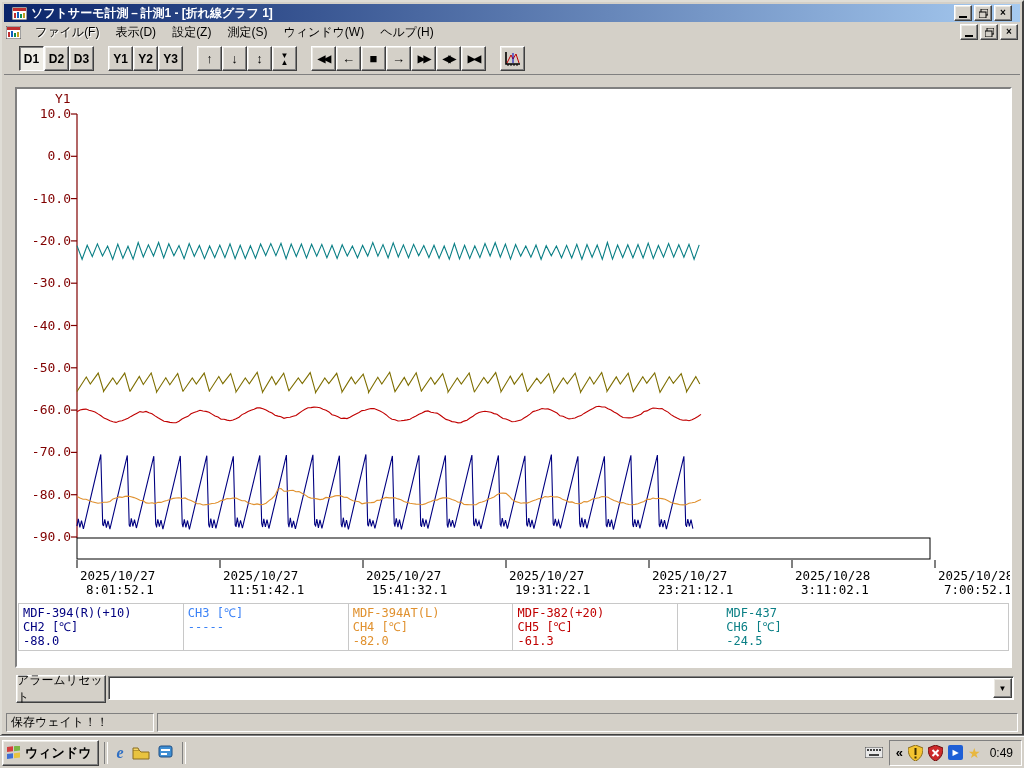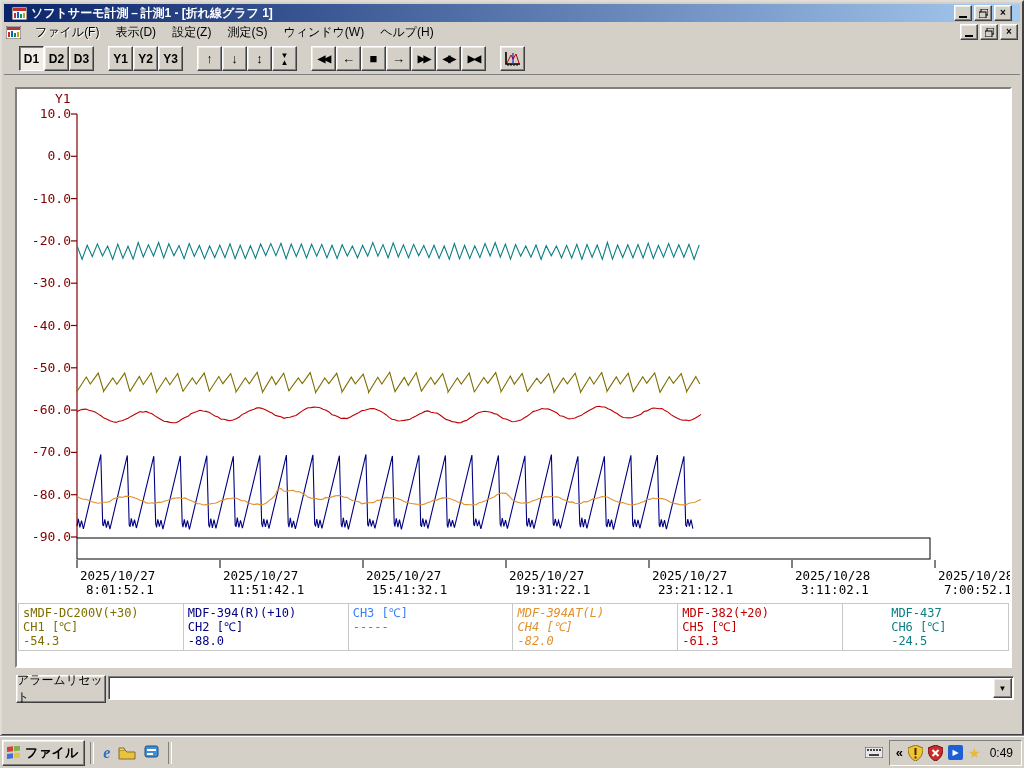--- a/index.html
+++ b/index.html
@@ -254,36 +254,31 @@
             <line x1="918" y1="471" x2="918" y2="479" stroke="#000"></line>
             <text x="921" y="491" font-size="12.5" fill="#000">2025/10/28</text>
             <text x="927" y="505" font-size="12.5" fill="#000">7:00:52.1</text>
             <polyline points="60.0,302.5 69.3,288.0 73.3,295.1 81.2,284.1 86.5,301.7 86.5,302.4 95.8,289.0 99.8,295.2 107.7,284.1 113.0,302.6 113.0,302.5 122.3,287.4 126.3,295.5 134.2,283.9 139.5,302.1 139.5,303.2 148.8,288.8 152.8,295.8 160.7,284.5 166.0,302.7 166.0,302.3 175.3,288.9 179.3,295.1 187.2,284.1 192.5,302.7 192.5,301.8 201.8,287.5 205.8,294.7 213.7,284.7 219.0,302.2 219.0,303.0 228.3,289.0 232.3,294.8 240.2,283.3 245.5,302.9 245.5,303.2 254.8,287.6 258.8,295.6 266.7,284.2 272.0,302.3 272.0,301.8 281.3,288.9 285.3,294.6 293.2,283.6 298.5,302.7 298.5,303.5 307.8,289.0 311.8,294.6 319.7,284.3 325.0,302.4 325.0,303.0 334.3,288.1 338.3,294.8 346.2,285.2 351.5,302.2 351.5,303.5 360.8,288.2 364.8,295.0 372.7,283.3 378.0,302.6 378.0,302.6 387.3,288.4 391.3,296.3 399.2,283.8 404.5,302.7 404.5,301.9 413.8,288.5 417.8,295.2 425.7,284.6 431.0,301.8 431.0,303.2 440.3,288.9 444.3,295.0 452.2,284.0 457.5,303.3 457.5,302.8 466.8,288.4 470.8,294.4 478.7,283.6 484.0,302.2 484.0,302.7 493.3,287.2 497.3,295.1 505.2,284.4 510.5,302.9 510.5,302.5 519.8,289.1 523.8,294.5 531.7,284.7 537.0,302.7 537.0,303.3 546.3,289.0 550.3,294.8 558.2,284.2 563.5,302.5 563.5,303.3 572.8,288.0 576.8,295.0 584.7,283.5 590.0,301.5 590.0,302.3 599.3,287.9 603.3,295.1 611.2,284.3 616.5,303.3 616.5,302.2 625.8,287.8 629.8,294.2 637.7,283.9 643.0,303.3 643.0,303.3 652.3,287.8 656.3,294.3 664.2,284.6 669.5,301.6 669.5,302.7 678.8,287.6 682.8,295.0" fill="none" stroke="#7E6E00" stroke-width="1.1"></polyline>
             <polyline points="60,322.8 63,321.0 66,320.4 69,320.1 72,321.3 75,322.0 78,323.0 81,324.9 84,326.7 87,329.1 90,330.2 93,331.8 96,332.7 99,333.4 102,332.3 105,331.7 108,330.5 111,329.2 114,327.4 117,325.8 120,324.2 123,322.6 126,323.2 129,322.4 132,323.7 135,324.7 138,326.9 141,328.8 144,330.5 147,332.3 150,332.6 153,333.4 156,333.8 159,333.7 162,332.3 165,330.0 168,328.6 171,327.3 174,324.8 177,323.5 180,322.6 183,321.3 186,322.0 189,322.4 192,323.2 195,325.1 198,327.0 201,328.1 204,330.2 207,330.3 210,331.1 213,331.8 216,331.1 219,329.8 222,328.2 225,325.6 228,324.3 231,322.5 234,321.3 237,320.2 240,318.9 243,318.9 246,319.8 249,321.0 252,322.7 255,324.1 258,326.2 261,327.1 264,327.8 267,329.3 270,328.5 273,328.2 276,327.2 279,326.5 282,324.2 285,322.1 288,320.3 291,318.7 294,318.6 297,318.1 300,318.2 303,318.8 306,320.2 309,321.2 312,322.9 315,325.7 318,326.5 321,327.8 324,329.5 327,329.1 330,329.6 333,328.3 336,326.5 339,324.9 342,323.4 345,321.6 348,321.2 351,320.2 354,319.5 357,319.6 360,320.7 363,321.9 366,323.6 369,325.7 372,328.4 375,330.2 378,330.8 381,332.0 384,331.8 387,331.4 390,330.9 393,330.2 396,328.4 399,327.0 402,325.3 405,324.1 408,322.4 411,321.9 414,323.2 417,323.8 420,324.1 423,326.0 426,328.3 429,330.4 432,331.2 435,332.6 438,333.0 441,333.9 444,333.6 447,332.1 450,331.3 453,329.0 456,327.2 459,324.9 462,323.4 465,322.8 468,322.2 471,322.7 474,323.3 477,324.6 480,325.2 483,327.5 486,329.5 489,330.0 492,331.3 495,332.7 498,332.5 501,331.8 504,331.1 507,329.0 510,327.2 513,325.1 516,322.6 519,321.8 522,320.8 525,319.5 528,320.0 531,319.9 534,321.1 537,322.5 540,324.0 543,326.8 546,327.3 549,328.7 552,329.9 555,329.5 558,329.0 561,327.5 564,326.6 567,324.4 570,322.7 573,321.0 576,319.4 579,317.7 582,317.3 585,318.0 588,318.0 591,319.8 594,321.0 597,323.0 600,324.5 603,326.8 606,328.5 609,328.7 612,328.9 615,328.7 618,327.6 621,326.4 624,325.2 627,322.5 630,321.9 633,320.2 636,319.1 639,319.3 642,319.7 645,319.6 648,321.6 651,323.1 654,325.6 657,327.5 660,329.1 663,330.6 666,331.3 669,331.0 672,331.7 675,330.7 678,329.3 681,327.5 684,325.4" fill="none" stroke="#C00000" stroke-width="1.1"></polyline>
             <polyline points="60.0,437.2 61.3,429.9 62.9,438.4 64.5,431.7 66.4,439.8 83.8,365.5 85.7,435.4 86.5,437.1 86.5,436.9 87.8,430.4 89.4,438.7 91.0,431.9 92.9,440.2 110.3,366.4 112.2,436.0 113.0,437.3 113.0,438.0 114.3,429.3 115.9,437.3 117.5,430.7 119.4,439.0 136.8,367.2 138.7,435.0 139.5,437.6 139.5,438.5 140.8,430.3 142.4,437.6 144.0,431.2 145.9,440.2 163.3,366.9 165.2,434.6 166.0,438.2 166.0,437.9 167.3,430.3 168.9,438.3 170.5,431.5 172.4,440.3 189.8,366.7 191.7,435.6 192.5,438.2 192.5,438.5 193.8,429.5 195.4,438.8 197.0,430.5 198.9,439.3 216.3,367.3 218.2,436.1 219.0,437.4 219.0,437.9 220.3,428.7 221.9,438.5 223.5,431.3 225.4,439.2 242.8,366.5 244.7,434.5 245.5,437.6 245.5,438.1 246.8,429.9 248.4,438.0 250.0,430.6 251.9,439.5 269.4,366.1 271.2,434.5 272.0,438.2 272.0,437.7 273.3,428.8 274.9,438.7 276.5,432.0 278.4,439.9 295.9,365.8 297.7,435.4 298.5,436.6 298.5,437.6 299.8,430.2 301.4,438.9 303.0,430.8 304.9,439.4 322.4,366.7 324.2,435.5 325.0,437.9 325.0,438.2 326.3,428.7 327.9,438.5 329.5,431.1 331.4,440.3 348.9,365.4 350.7,435.6 351.5,437.3 351.5,436.6 352.8,429.8 354.4,437.4 356.0,431.3 357.9,439.4 375.4,366.9 377.2,434.4 378.0,437.6 378.0,436.4 379.3,429.3 380.9,438.1 382.5,430.7 384.4,440.4 401.9,366.3 403.7,436.3 404.5,437.2 404.5,438.0 405.8,429.4 407.4,437.7 409.0,430.5 410.9,439.5 428.4,366.4 430.2,435.9 431.0,438.5 431.0,437.5 432.3,429.9 433.9,437.6 435.5,431.2 437.4,438.7 454.9,366.1 456.7,434.8 457.5,437.1 457.5,436.4 458.8,429.5 460.4,437.2 462.0,432.0 463.9,439.9 481.4,366.4 483.2,435.3 484.0,437.0 484.0,437.0 485.3,429.0 486.9,437.4 488.5,431.2 490.4,439.6 507.9,366.8 509.7,435.5 510.5,437.4 510.5,436.9 511.8,429.0 513.4,438.2 515.0,430.8 516.9,439.6 534.4,365.6 536.2,434.9 537.0,436.8 537.0,436.6 538.3,429.8 539.9,437.3 541.5,431.5 543.4,439.3 560.9,367.3 562.7,434.4 563.5,438.2 563.5,438.2 564.8,428.7 566.4,438.2 568.0,430.1 569.9,439.3 587.4,367.3 589.2,436.2 590.0,437.8 590.0,438.2 591.3,430.0 592.9,437.8 594.5,430.5 596.4,440.5 613.9,366.3 615.7,435.4 616.5,438.1 616.5,437.2 617.8,430.4 619.4,438.0 621.0,430.9 622.9,439.4 640.4,366.1 642.2,436.0 643.0,438.0 643.0,437.1 644.3,430.4 645.9,438.1 647.5,431.0 649.4,440.2 666.9,367.3 668.7,436.2 669.5,436.6 669.5,438.0 670.8,430.1 672.4,437.3 674.0,430.7 675.9,439.7" fill="none" stroke="#000080" stroke-width="1.1"></polyline>
             <polyline points="60,407.5 63,409.1 66,410.2 69,410.2 72,411.6 75,412.8 78,413.5 81,414.2 84,413.8 87,413.2 90,413.2 93,412.5 96,409.9 99,408.9 102,407.9 105,408.4 108,407.4 111,407.1 114,407.8 117,408.6 120,409.7 123,411.2 126,411.6 129,413.9 132,414.3 135,413.7 138,414.6 141,413.3 144,413.4 147,412.2 150,411.5 153,410.6 156,409.4 159,409.0 162,408.7 165,409.5 168,408.9 171,410.6 174,411.5 177,413.0 180,414.7 183,414.8 186,416.0 189,415.6 192,415.2 195,414.5 198,414.2 201,413.2 204,411.6 207,410.9 210,409.6 213,409.8 216,409.0 219,409.1 222,410.4 225,411.8 228,411.7 231,413.8 234,414.8 237,415.6 240,414.9 243,415.6 246,415.5 249,414.2 252,411.6 255,409.5 258,406.4 261,400.0 264,399.5 267,402.3 270,402.1 273,401.5 276,401.2 279,402.8 282,402.6 285,404.3 288,405.9 291,407.9 294,409.1 297,409.2 300,409.9 303,410.6 306,410.1 309,408.4 312,408.7 315,407.9 318,406.9 321,406.5 324,406.9 327,408.3 330,408.4 333,410.3 336,411.8 339,412.2 342,412.8 345,414.8 348,414.1 351,413.7 354,413.6 357,413.4 360,411.4 363,411.1 366,409.5 369,408.4 372,408.9 375,408.9 378,408.8 381,409.9 384,410.8 387,412.4 390,413.4 393,414.3 396,414.7 399,415.1 402,415.3 405,415.8 408,414.9 411,413.5 414,412.5 417,411.1 420,411.1 423,409.6 426,408.9 429,408.9 432,409.3 435,410.6 438,411.4 441,413.3 444,413.1 447,415.5 450,415.6 453,415.8 456,415.7 459,415.7 462,413.8 465,413.0 468,412.1 471,410.1 474,409.3 477,407.9 480,405.8 483,404.3 486,404.1 489,404.4 492,407.0 495,410.4 498,412.4 501,413.2 504,414.2 507,413.8 510,414.1 513,413.0 516,411.8 519,410.8 522,409.6 525,409.2 528,407.6 531,408.0 534,407.2 537,408.0 540,407.8 543,408.7 546,410.6 549,411.4 552,413.1 555,412.9 558,414.3 561,414.8 564,414.4 567,412.6 570,412.9 573,411.5 576,409.8 579,409.3 582,408.7 585,407.6 588,407.7 591,408.2 594,410.1 597,411.4 600,412.6 603,413.9 606,413.6 609,414.7 612,415.5 615,415.7 618,415.4 621,414.7 624,413.5 627,412.4 630,410.3 633,410.4 636,409.0 639,409.8 642,409.2 645,409.6 648,410.3 651,411.7 654,413.4 657,414.4 660,414.9 663,415.7 666,415.9 669,415.7 672,414.3 675,413.8 678,413.2 681,411.8 684,410.4" fill="none" stroke="#E0912F" stroke-width="1.1"></polyline>
             <polyline points="60,156.6 65.1,170.3 70.19999999999999,156.3 75.29999999999998,167.5 80.39999999999998,154.9 85.49999999999997,167.0 90.59999999999997,157.0 95.69999999999996,170.3 100.79999999999995,155.1 105.89999999999995,169.3 110.99999999999994,157.2 116.09999999999994,170.2 121.19999999999993,153.5 126.29999999999993,168.0 131.39999999999992,155.8 136.49999999999991,167.0 141.5999999999999,153.5 146.6999999999999,168.9 151.7999999999999,154.7 156.8999999999999,166.8 161.9999999999999,156.5 167.09999999999988,169.7 172.19999999999987,154.5 177.29999999999987,167.3 182.39999999999986,156.5 187.49999999999986,169.6 192.59999999999985,157.0 197.69999999999985,168.5 202.79999999999984,156.1 207.89999999999984,168.6 212.99999999999983,154.9 218.09999999999982,169.6 223.19999999999982,156.2 228.2999999999998,169.5 233.3999999999998,156.8 238.4999999999998,169.2 243.5999999999998,155.0 248.6999999999998,166.5 253.79999999999978,154.6 258.8999999999998,166.6 263.99999999999983,154.3 269.09999999999985,169.7 274.1999999999999,155.0 279.2999999999999,167.5 284.3999999999999,155.0 289.49999999999994,169.0 294.59999999999997,155.3 299.7,167.2 304.8,155.4 309.90000000000003,168.8 315.00000000000006,156.2 320.1000000000001,169.4 325.2000000000001,155.7 330.3000000000001,167.0 335.40000000000015,157.0 340.50000000000017,168.8 345.6000000000002,156.4 350.7000000000002,167.1 355.80000000000024,153.6 360.90000000000026,167.1 366.0000000000003,155.6 371.1000000000003,168.8 376.20000000000033,153.9 381.30000000000035,167.9 386.4000000000004,155.9 391.5000000000004,168.7 396.6000000000004,155.4 401.70000000000044,166.8 406.80000000000047,156.6 411.9000000000005,168.5 417.0000000000005,156.2 422.10000000000053,169.3 427.20000000000056,157.0 432.3000000000006,170.2 437.4000000000006,154.5 442.5000000000006,169.9 447.60000000000065,156.3 452.70000000000067,169.4 457.8000000000007,156.8 462.9000000000007,168.6 468.00000000000074,154.5 473.10000000000076,166.9 478.2000000000008,153.7 483.3000000000008,168.1 488.40000000000083,155.0 493.50000000000085,170.1 498.6000000000009,155.6 503.7000000000009,167.1 508.8000000000009,157.1 513.9000000000009,168.2 519.0000000000009,156.1 524.1000000000009,170.3 529.200000000001,156.7 534.300000000001,166.8 539.400000000001,157.0 544.500000000001,168.8 549.600000000001,156.4 554.7000000000011,169.0 559.8000000000011,155.4 564.9000000000011,170.3 570.0000000000011,155.5 575.1000000000012,168.2 580.2000000000012,156.1 585.3000000000012,170.3 590.4000000000012,153.5 595.5000000000013,170.1 600.6000000000013,156.0 605.7000000000013,168.5 610.8000000000013,155.7 615.9000000000013,168.7 621.0000000000014,155.6 626.1000000000014,169.0 631.2000000000014,154.1 636.3000000000014,169.5 641.4000000000015,156.5 646.5000000000015,168.1 651.6000000000015,154.5 656.7000000000015,168.1 661.8000000000015,155.8 666.9000000000016,168.2 672.0000000000016,155.3 677.1000000000016,170.3 682.2000000000016,155.9" fill="none" stroke="#0A7F85" stroke-width="1.1"></polyline>
           </svg>
         <div class="legend" id="legend">
-            <div class="legend-cell" style="color: rgb(126, 110, 0);">
-              <div>sMDF-DC200V(+30)</div>
-              <div>CH1 [℃]</div>
-              <div>-54.3</div>
-            </div>
             <div class="legend-cell" style="color: rgb(0, 0, 128);">
               <div>MDF-394(R)(+10)</div>
               <div>CH2 [℃]</div>
               <div>-88.0</div>
             </div>
             <div class="legend-cell" style="color: #3b82f6;">
               <div></div>
               <div>CH3 [℃]</div>
               <div>-----</div>
             </div>
-            <div class="legend-cell" style="color: rgb(224, 145, 47); font-style: italic;">
+            <div class="legend-cell" style="color: rgb(224, 145, 47);">
               <div>MDF-394AT(L)</div>
               <div>CH4 [℃]</div>
               <div>-82.0</div>
             </div>
             <div class="legend-cell" style="color: rgb(192, 0, 0);">
               <div>MDF-382(+20)</div>
               <div>CH5 [℃]</div>
               <div>-61.3</div>
             </div>
             <div class="legend-cell" style="color: rgb(10, 127, 133); margin-left: 44px;">
@@ -297,31 +292,35 @@
         <div class="alarm-btn raised">アラームリセット</div>
         <div class="combo">
           <div class="combo-field"></div>
           <div class="combo-arrow raised">
               <span>▼</span>
             </div>
         </div>
       </div>
     </div>
 
+    <div class="statusbar">
+      <div class="status-cell first">保存ウェイト！！</div>
+      <div class="status-cell rest"></div>
+    </div>
   </div>
 
   <div class="taskbar">
     <div class="start-btn raised">
       <svg width="16" height="14">
         <rect x="1" y="1" width="6" height="5" fill="#D43F3F" transform="skewY(-6)"></rect>
         <rect x="8" y="1" width="6" height="5" fill="#7CB543" transform="skewY(-6)"></rect>
         <rect x="1" y="8" width="6" height="5" fill="#3F6FD4" transform="skewY(-6)"></rect>
         <rect x="8" y="8" width="6" height="5" fill="#E8C33F" transform="skewY(-6)"></rect>
       </svg>
-      <span>ファイル</span>
+      <span>ウィンドウ</span>
     </div>
     <div class="tb-divider"></div>
     <div class="quick-launch">
       <span class="ql-e">e</span>
       <svg width="18" height="14">
         <path d="M1,4 L7,4 L9,6 L17,6 L17,13 L1,13 Z" fill="#E8C33F" stroke="#8A6D1F"></path>
         <path d="M1,4 L1,2 L6,2 L7,4" fill="#F4D66A" stroke="#8A6D1F"></path>
       </svg>
       <svg width="15" height="15">
         <rect x="1" y="1" width="13" height="11" rx="2" fill="#3F8FD4" stroke="#1F4F84"></rect>

